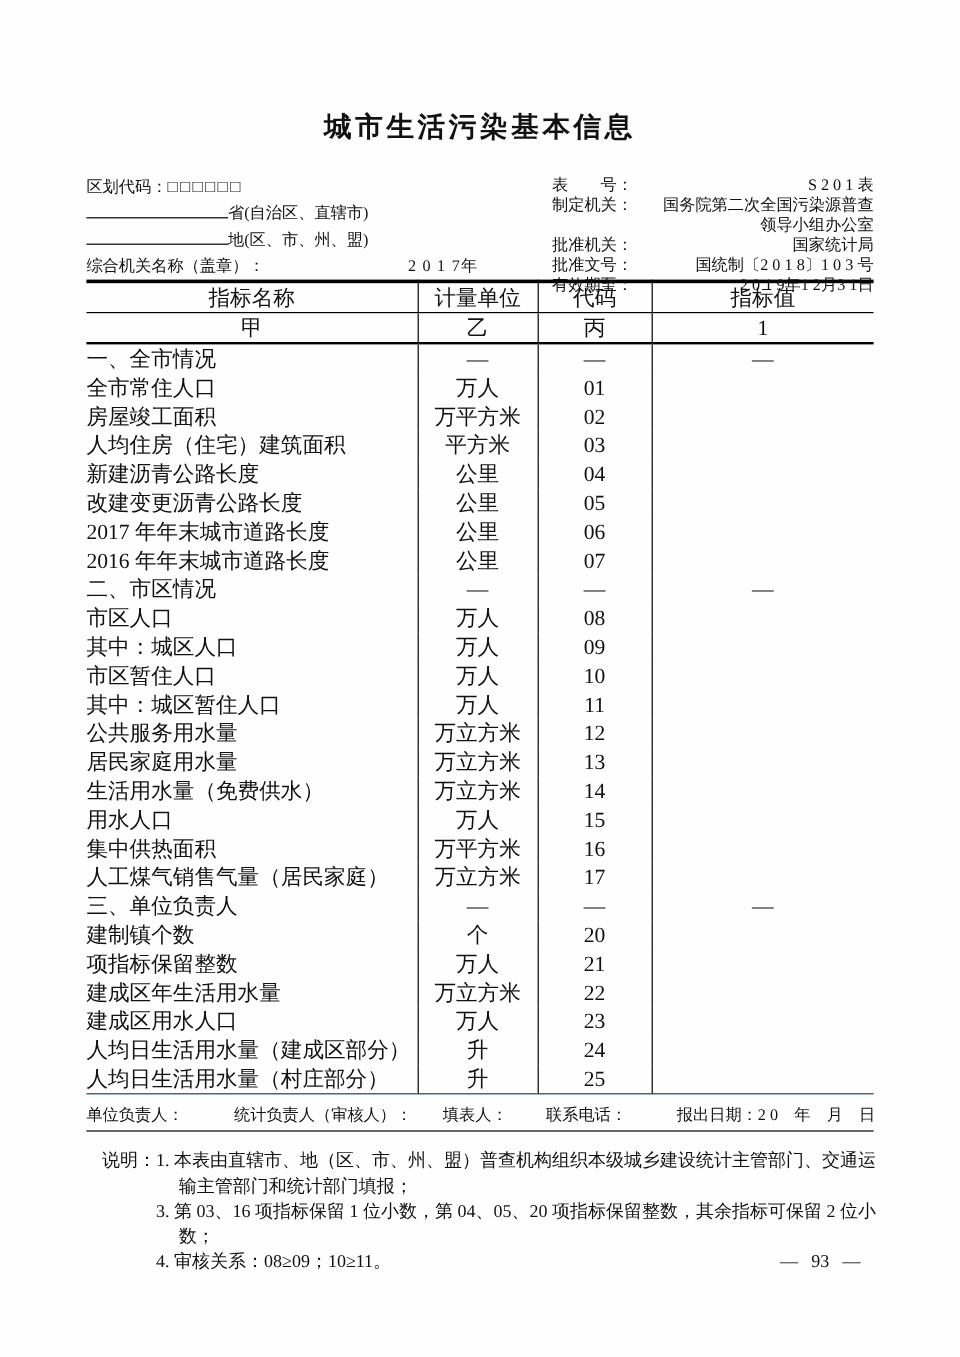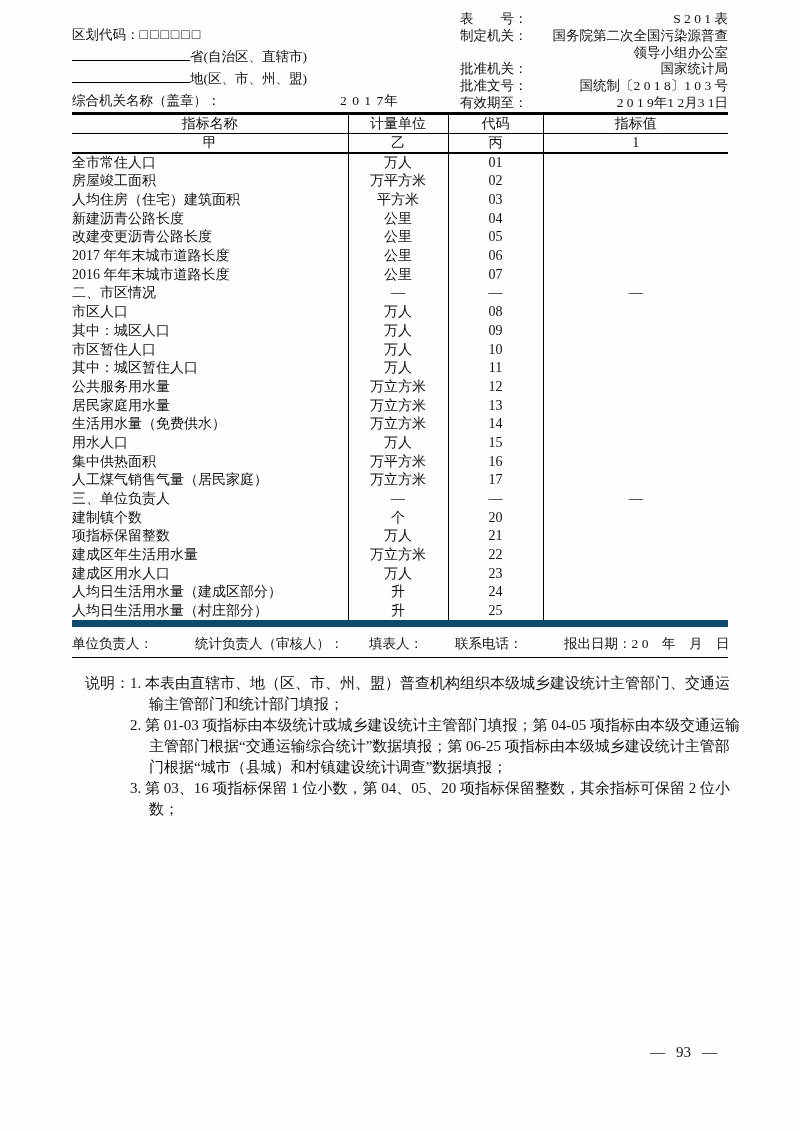--- a/index.html
+++ b/index.html
@@ -33,33 +33,33 @@
   .blank-underline {
     display: inline-block;
     width: 118px;
     height: 13px;
     border-bottom: 1px solid #000;
     vertical-align: baseline;
   }
   .region-boxes { letter-spacing: 2px; font-size: 14px; }
   .agency-year { position: absolute; left: 268px; top: 0; letter-spacing: 1px; }
 
-  .meta-right { position: absolute; right: 0; top: 0; width: 268px; }
+  .meta-right { position: absolute; right: 0; top: 14px; width: 268px; }
   .meta-right .meta-row { display: flex; height: 16.8px; line-height: 16.8px; white-space: nowrap; }
   .meta-right .meta-label { width: 72px; text-align: left; }
   .meta-right .meta-value { flex: 1; text-align: right; }
 
   
   table.indicator-table {
     width: 656px;
     border-collapse: collapse;
     table-layout: fixed;
     border-top: 3px solid #000;
-    border-bottom: 7px solid #0c4a6e;
-    font-size: 14px;
+    border-bottom: 1px solid #0c4a6e;
+    font-size: 18px;
   }
   .indicator-table th, .indicator-table td {
     font-weight: normal;
     padding: 0;
     overflow: hidden;
     white-space: nowrap;
   }
   .indicator-table thead tr.col-headers th { height: 19px; border-bottom: 1px solid #000; text-align: center; }
   .indicator-table thead tr.sub-headers th { height: 19px; border-bottom: 2px solid #000; text-align: center; }
   .indicator-table tbody td { height: 18.7px; }
@@ -99,20 +99,21 @@
     font-family: Liberation Serif, serif;
   }
   .page-number .dash { letter-spacing: 0; margin: 0 11px; }
 </style>
 </head>
 <body>
 
 <div class="page">
   <div class="content">
 
+    <h1 class="doc-title">城市生活污染基本信息</h1>
 
     <div class="header-meta">
       <div class="meta-left">
         <div class="meta-line">
           <span>区划代码：</span><span class="region-boxes">□□□□□□</span>
         </div>
         <div class="meta-line">
           <span class="blank-underline"></span><span>省(自治区、直辖市)</span>
         </div>
         <div class="meta-line">
@@ -167,20 +168,26 @@
         </tr>
         <tr class="sub-headers">
           <th>甲</th>
           <th>乙</th>
           <th>丙</th>
           <th>1</th>
         </tr>
       </thead>
       <tbody>
           <tr>
+            <td class="c-name indent0">一、全市情况</td>
+            <td class="c-unit">—</td>
+            <td class="c-code">—</td>
+            <td class="c-value">—</td>
+          </tr>
+          <tr>
             <td class="c-name indent1">全市常住人口</td>
             <td class="c-unit">万人</td>
             <td class="c-code">01</td>
             <td class="c-value"></td>
           </tr>
           <tr>
             <td class="c-name indent1">房屋竣工面积</td>
             <td class="c-unit">万平方米</td>
             <td class="c-code">02</td>
             <td class="c-value"></td>
@@ -331,22 +338,22 @@
         <span class="sig-item" style="left: 123px;">统计负责人（审核人）：</span>
         <span class="sig-item" style="left: 297px;">填表人：</span>
         <span class="sig-item" style="left: 383px;">联系电话：</span>
         <span class="sig-item" style="left: 492px;">报出日期：2 0　年　月　日</span>
       </div>
 
     <div class="notes">
       <span class="notes-label">说明：</span>
       <div class="notes-items">
           <div class="note-item">1. 本表由直辖市、地（区、市、州、盟）普查机构组织本级城乡建设统计主管部门、交通运输主管部门和统计部门填报；</div>
-          <div class="note-item">2. 第 01-03 项指标由本级统计或城乡建设统计主管部门填报；第 04-05 项指标由本级交通运输主管部门根据“交通运输综合统计”数据填报；第 06-25 项指标由本级城乡建设统计主管部门根据“城市（县城）和村镇建设统计调查”数据填报；</div>
           <div class="note-item">3. 第 03、16 项指标保留 1 位小数，第 04、05、20 项指标保留整数，其余指标可保留 2 位小数；</div>
+          <div class="note-item">4. 审核关系：08≥09；10≥11。</div>
         </div>
     </div>
 
   </div>
 
   <div class="page-number">
     <span class="dash">—</span><span>93</span><span class="dash">—</span>
   </div>
 </div>
 

